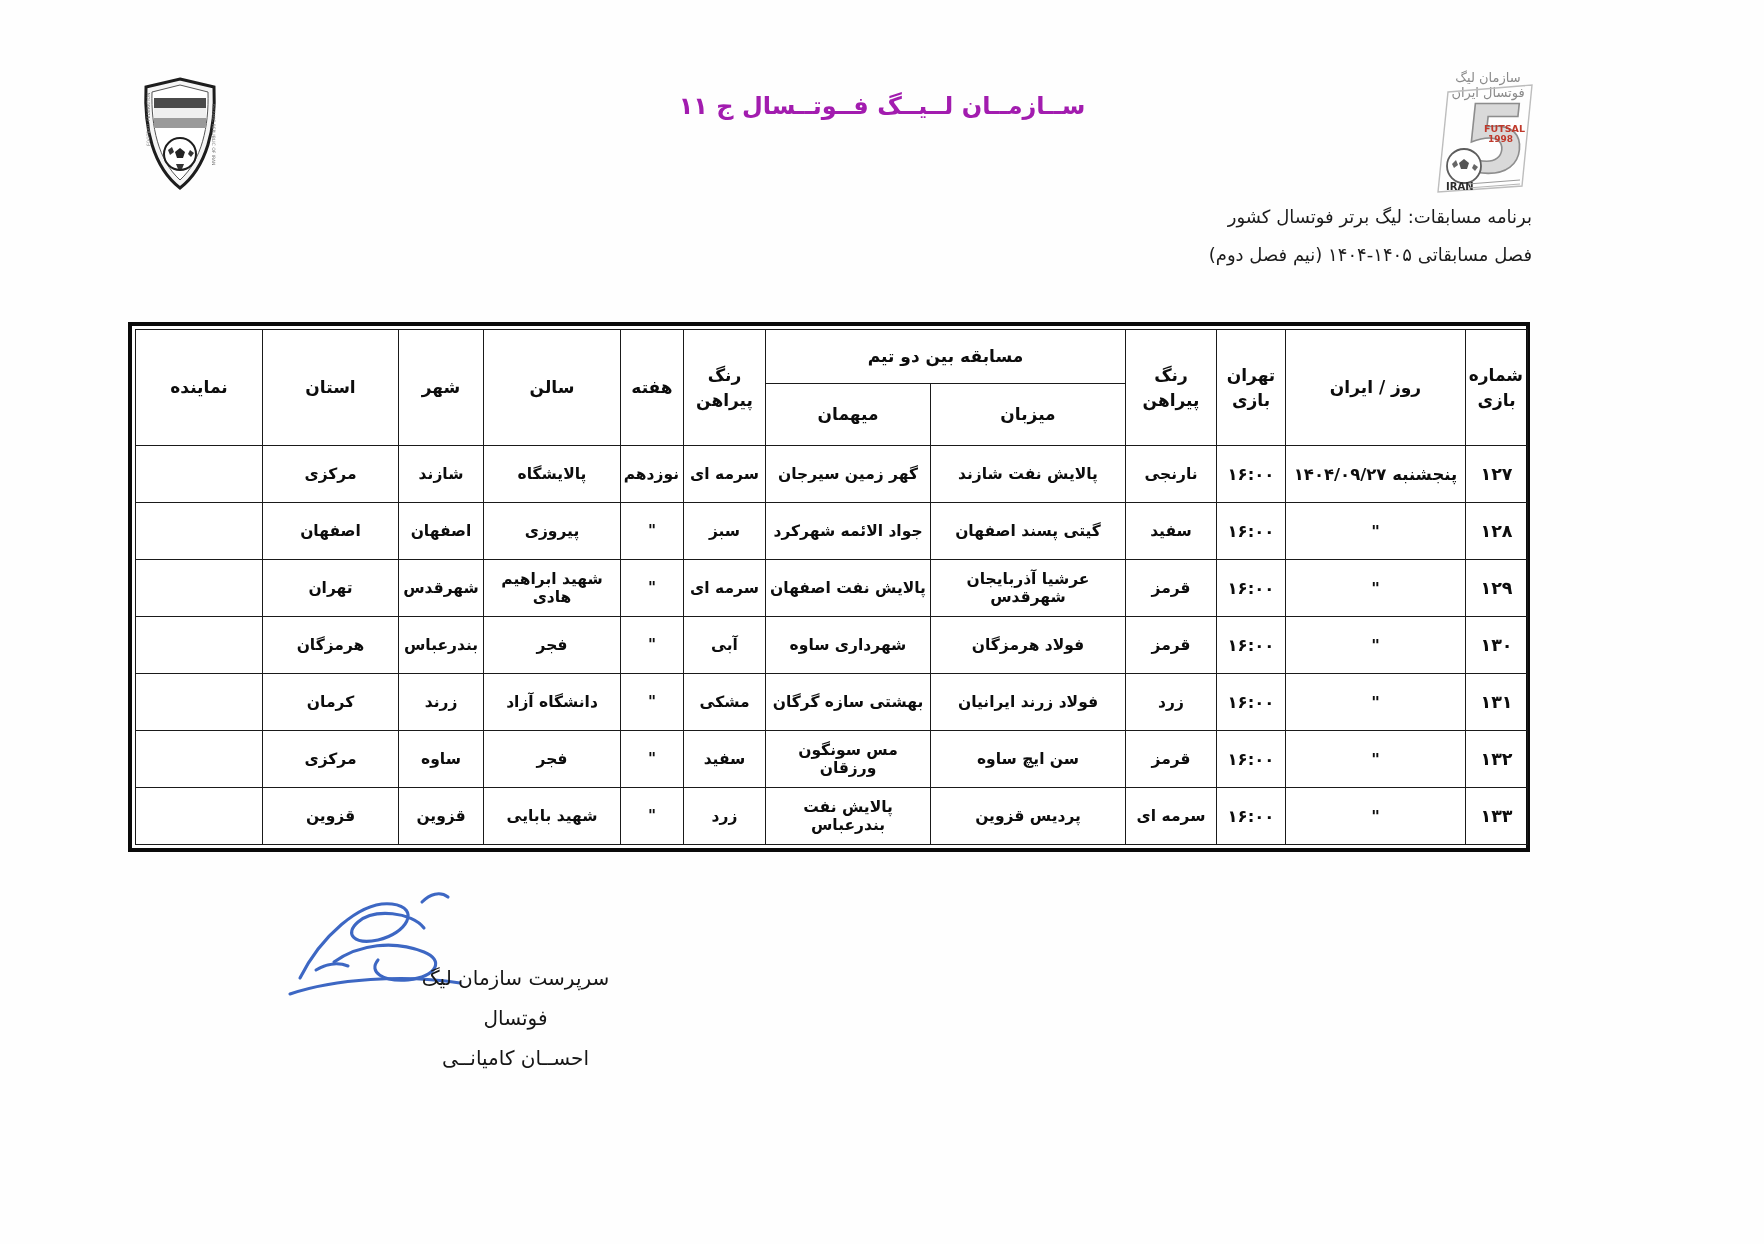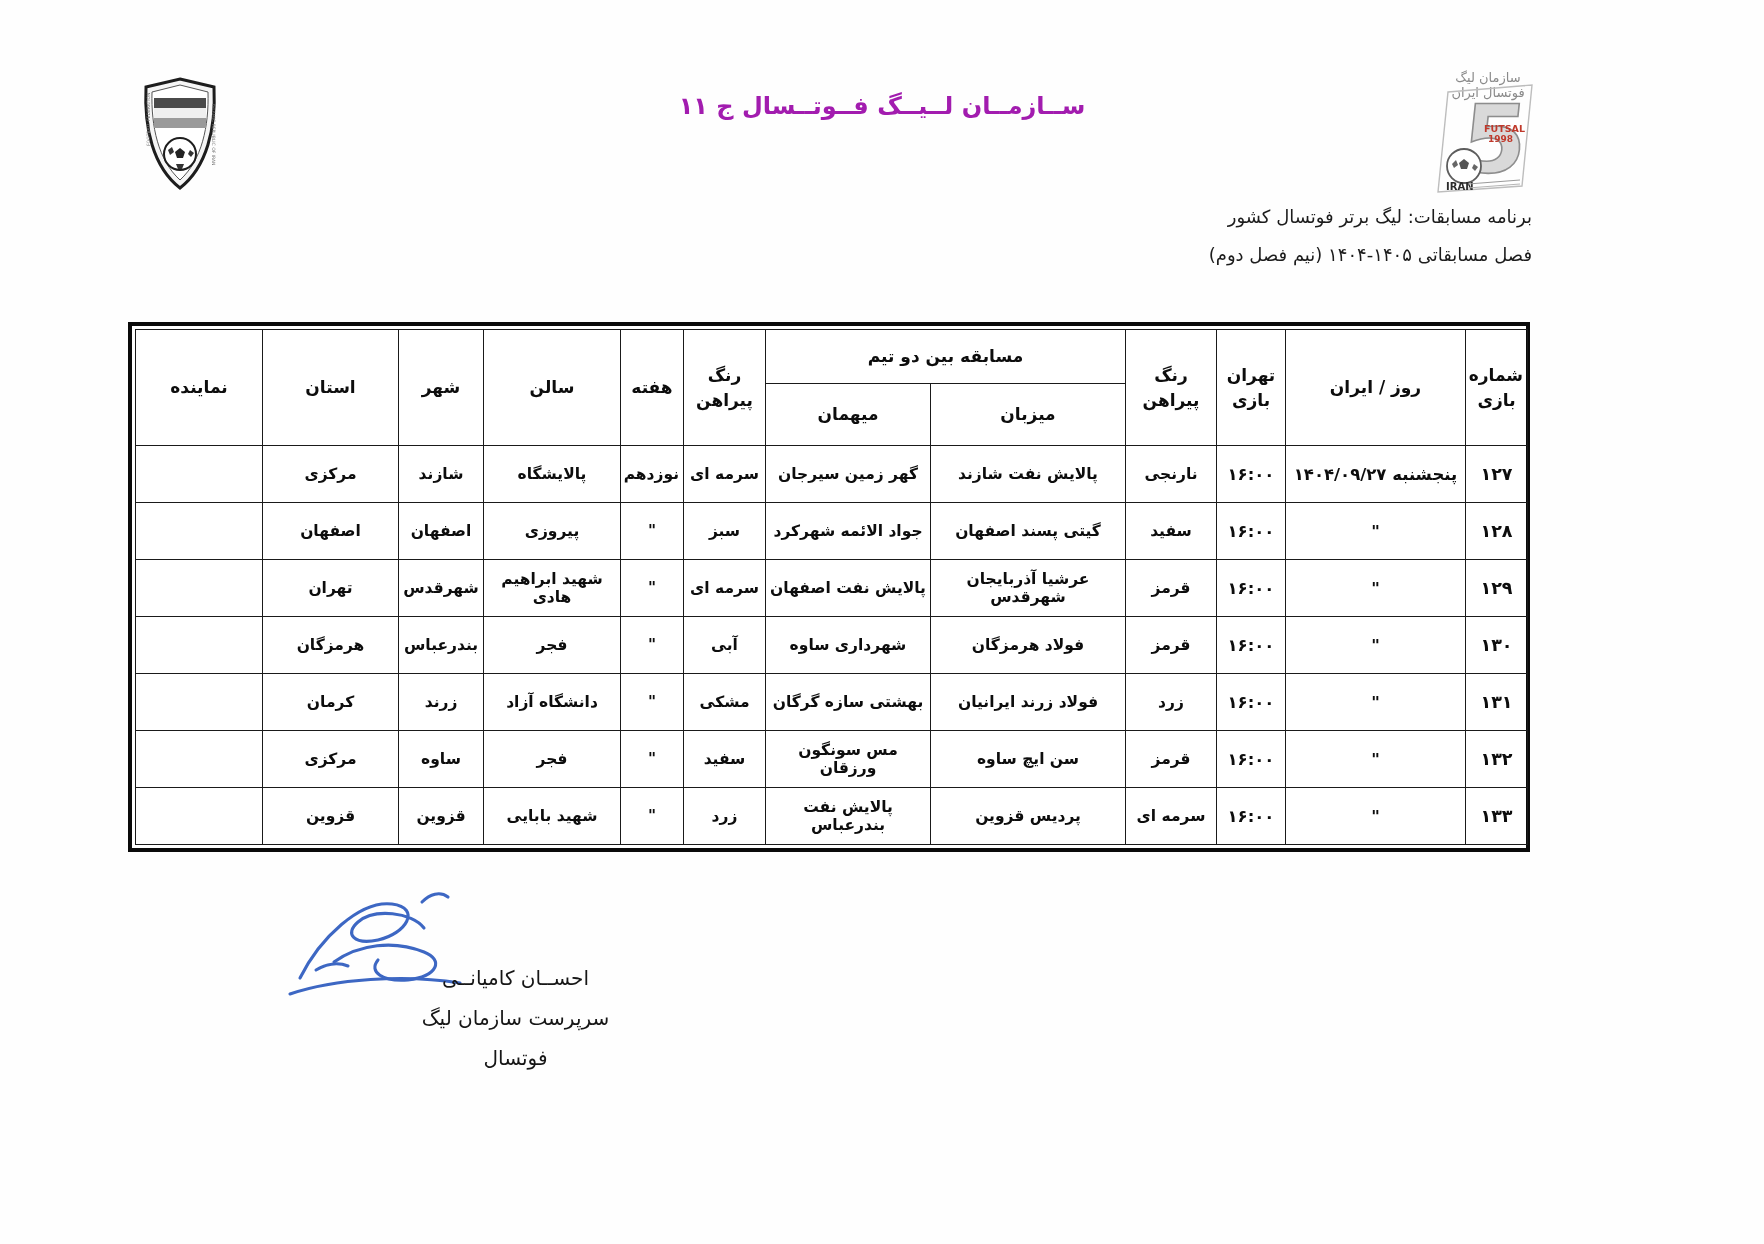--- a/index.html
+++ b/index.html
@@ -244,17 +244,17 @@
   <svg class="sig-svg" viewBox="0 0 215 130">
     <g fill="none" stroke="#2d5bbf" stroke-width="3.1" stroke-linecap="round" opacity="0.92">
       <path d="M28,96 C48,56 88,18 120,22 C150,26 134,52 106,58 C82,63 72,52 86,40 C102,26 140,30 152,46"></path>
       <path d="M62,80 C87,62 122,58 152,70 C172,78 166,94 136,98 C111,100 96,90 106,78"></path>
       <path d="M150,20 C158,12 168,9 176,15"></path>
       <path d="M18,112 C62,97 132,92 188,101"></path>
       <path d="M44,88 C54,82 66,80 76,84"></path>
     </g>
   </svg>
   <div class="sig-text">
+    <div>سرپرست سازمان لیگ فوتسال</div>
     <div>احســان کامیانــی</div>
-    <div>سرپرست سازمان لیگ فوتسال</div>
   </div>
 
 </div>
 
 </body></html>

